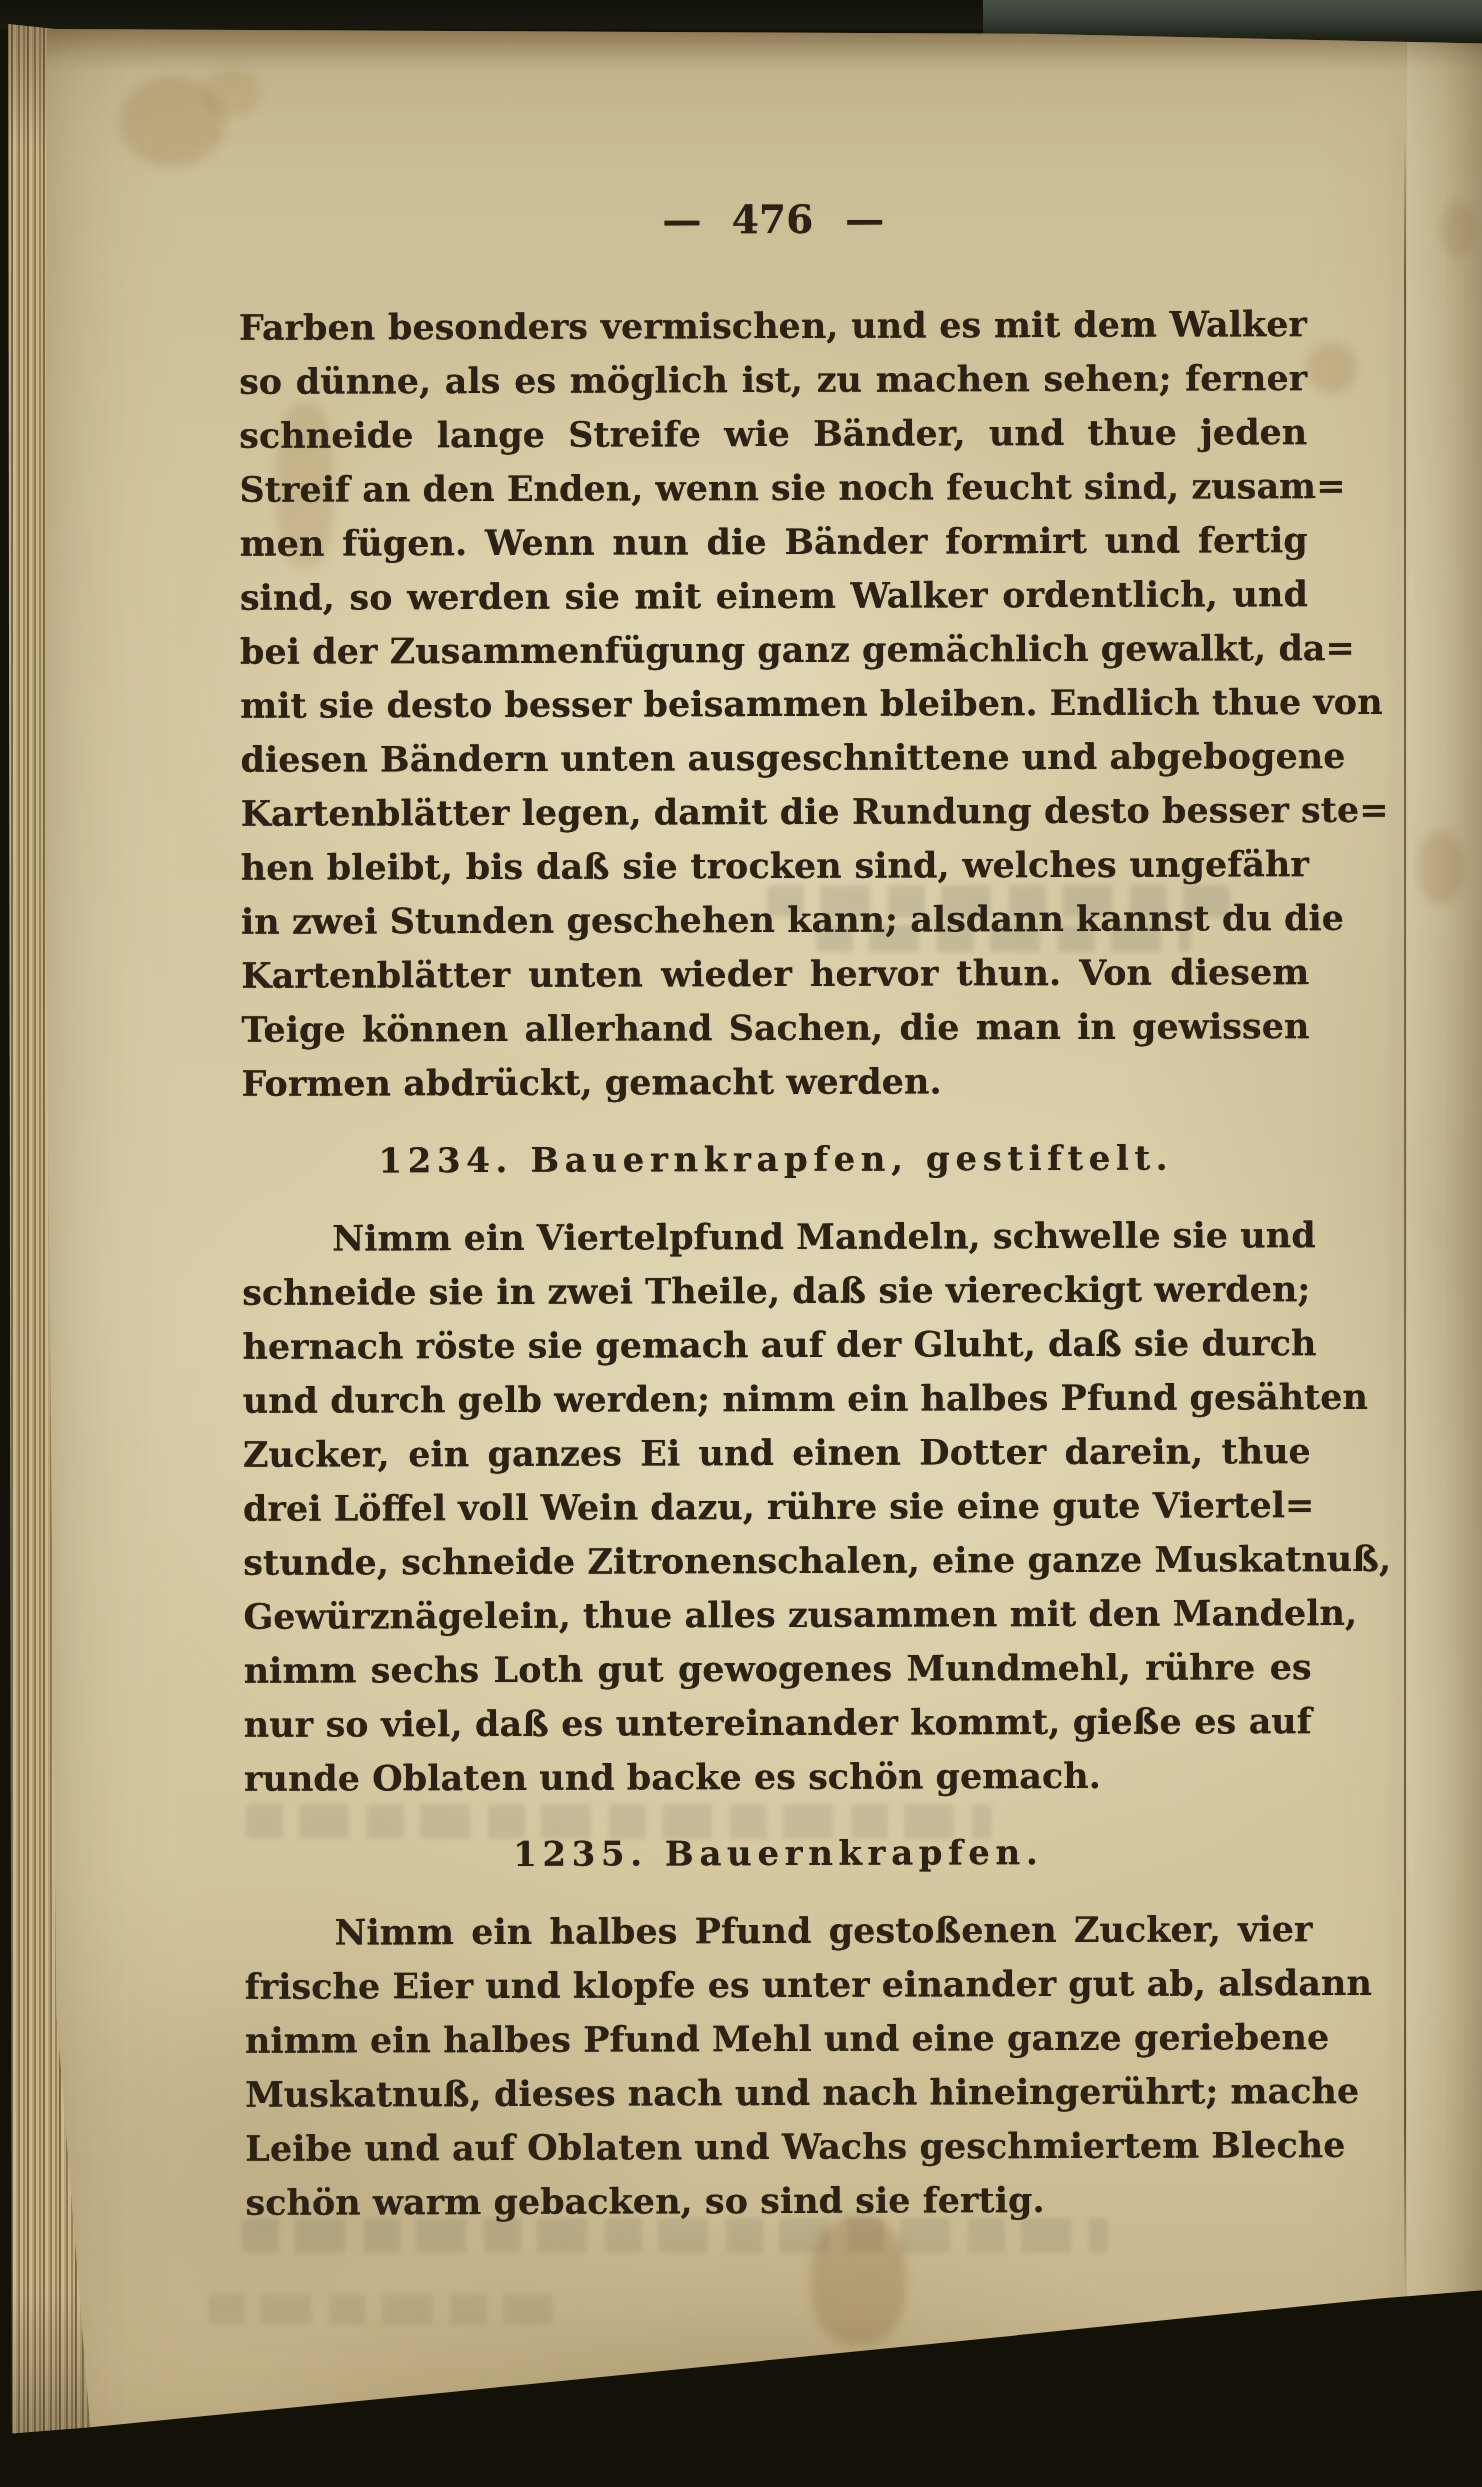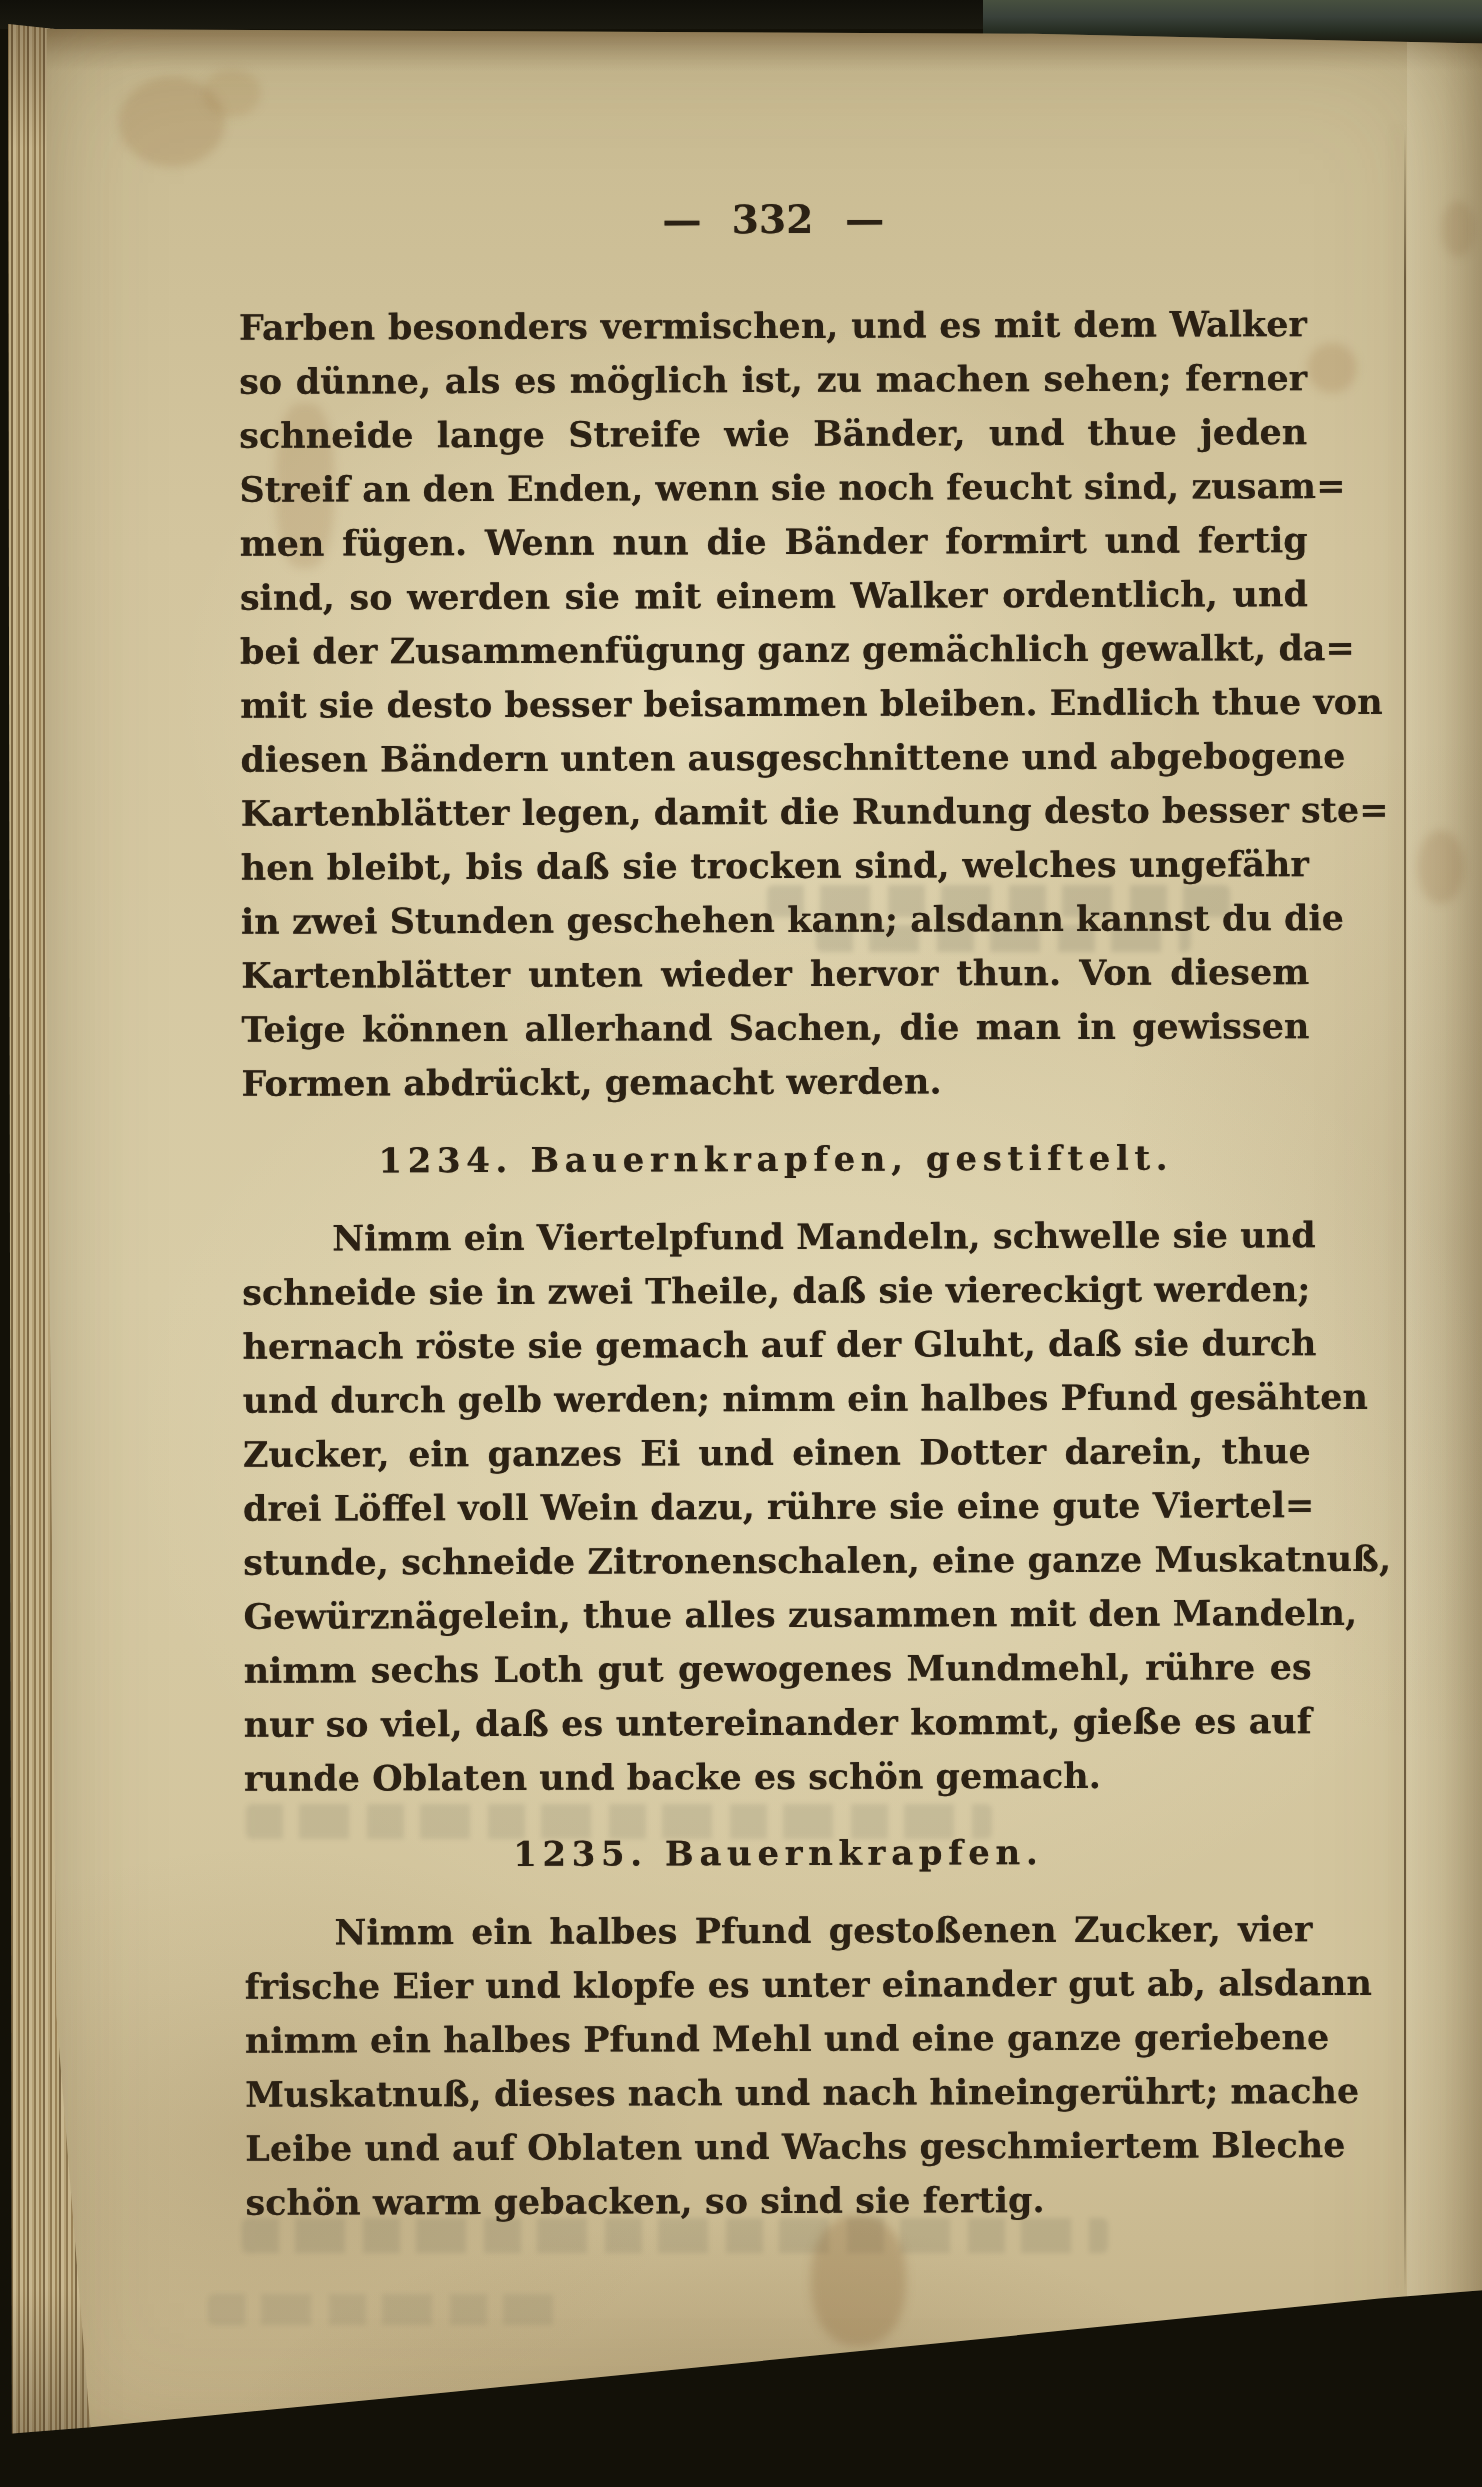--- a/index.html
+++ b/index.html
@@ -107,21 +107,21 @@
     <div class="stain st6"></div>
     <div class="stain st7"></div>
     <div class="stain st8"></div>
 
     <div class="right-leaf"></div>
     <div class="crease"></div>
 
     <div class="text-layer">
       <div class="pagehead">
         <span class="rule">—</span>
-        <span>332</span>
+        <span>476</span>
         <span class="rule">—</span>
       </div>
       <div id="text-block">
           <div>
             <div class="line">Farben besonders vermischen, und es mit dem Walker</div>
             <div class="line">so dünne, als es möglich ist, zu machen sehen; ferner</div>
             <div class="line">schneide lange Streife wie Bänder, und thue jeden</div>
             <div class="line">Streif an den Enden, wenn sie noch feucht sind, zusam=</div>
             <div class="line">men fügen. Wenn nun die Bänder formirt und fertig</div>
             <div class="line">sind, so werden sie mit einem Walker ordentlich, und</div>

